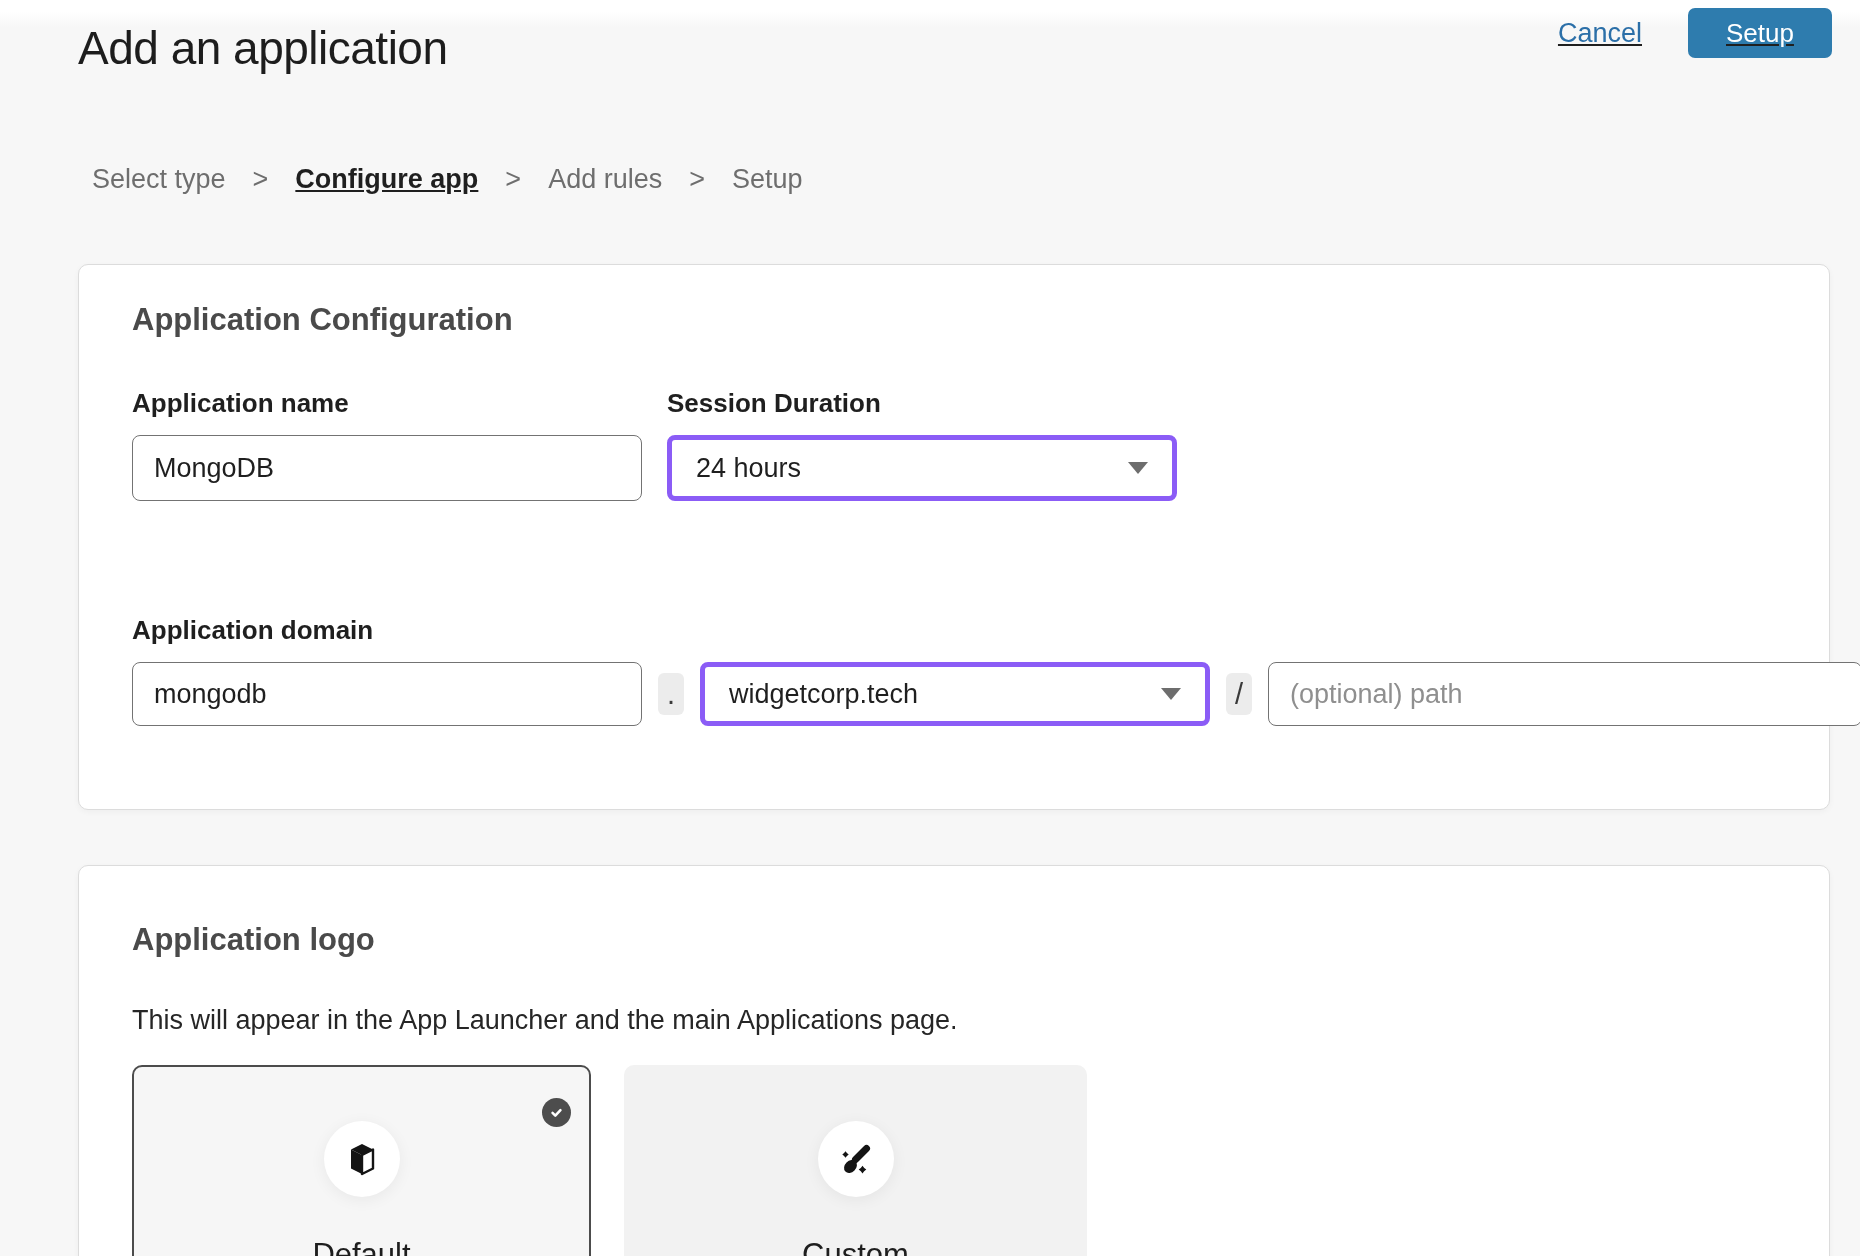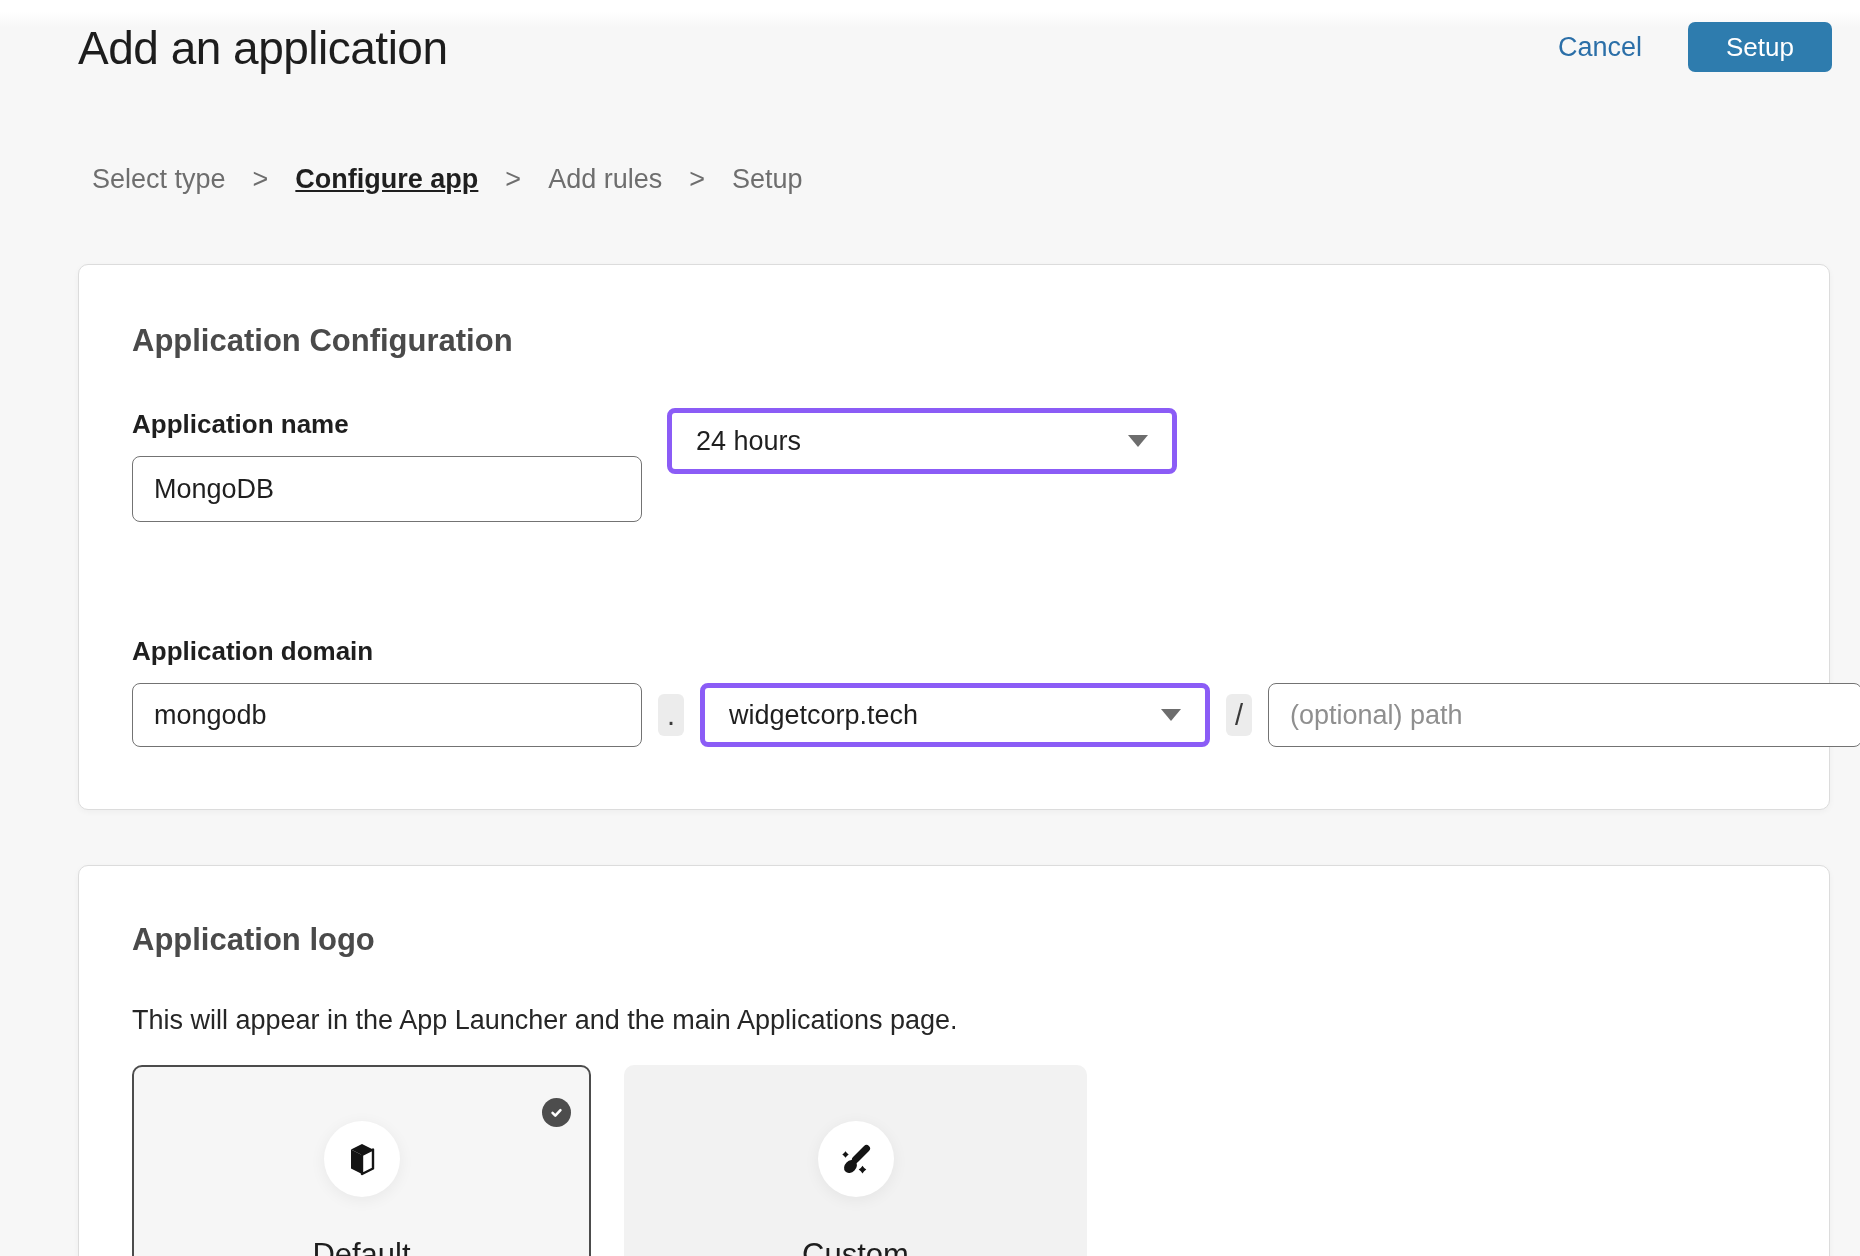--- a/index.html
+++ b/index.html
@@ -12,22 +12,22 @@
     position: relative;
   }
 
   
   .page-title {
     position: absolute; left: 78px; top: 18px;
     font-size: 46px; font-weight: 400; color: #1d1d1d;
     letter-spacing: -0.5px; line-height: 60px;
   }
   .header-actions {
-    position: absolute; right: 28px; top: 22px;
-    display: flex; align-items: center; gap: 46px; height: 50px;
+    position: absolute; right: 28px; top: 8px;
+    display: flex; align-items: center; gap: 46px; height: 50px; text-decoration: underline;
   }
   .cancel-link {
     font-size: 27px; color: #2b6fa8; cursor: pointer;
     background: none; border: none; font-family: inherit;
   }
   .next-btn {
     width: 144px; height: 50px; border: none; border-radius: 7px;
     background: #2e7cae; color: #ffffff; font-size: 26px;
     font-family: inherit; cursor: pointer;
   }
@@ -42,21 +42,21 @@
   .breadcrumb .step.current { font-weight: 700; color: #1f1f1f; text-decoration: underline; }
   .breadcrumb .sep { color: #6e6e6e; }
 
   
   .card {
     position: absolute; left: 78px; width: 1752px;
     background: #ffffff; border: 1px solid #dcdcdc; border-radius: 10px;
     box-shadow: 0 2px 6px rgba(0,0,0,0.04);
     padding-left: 53px; padding-right: 53px;
   }
-  .card-config { top: 264px; height: 546px; padding-top: 57px; }
+  .card-config { top: 264px; height: 546px; padding-top: 36px; }
   .card-logo   { top: 865px; height: 560px; padding-top: 55px; }
 
   .section-title { font-size: 31px; font-weight: 700; color: #4a4a4a; line-height: 38px; }
 
   .field-label { font-size: 26px; font-weight: 700; color: #1f1f1f; line-height: 32px; margin-bottom: 16px; display: block; }
 
   .row-1 { display: flex; gap: 25px; margin-top: 48px; }
   .field-col { width: 510px; }
 
   .text-input {
@@ -132,20 +132,21 @@
 
 <section class="card card-config">
   <h2 class="section-title">Application Configuration</h2>
 
   <div class="row-1">
     <div class="field-col">
       <label class="field-label">Application name</label>
       <input class="text-input" type="text" value="MongoDB" style="">
     </div>
     <div class="field-col">
+      <label class="field-label">Session Duration</label>
       <div class="select-box">
         <span>24 hours</span>
         <span class="caret"></span>
       </div>
     </div>
   </div>
 
   <label class="field-label domain-label">Application domain</label>
   <div class="domain-row">
     <input class="text-input w-510" type="text" value="mongodb" style="">

